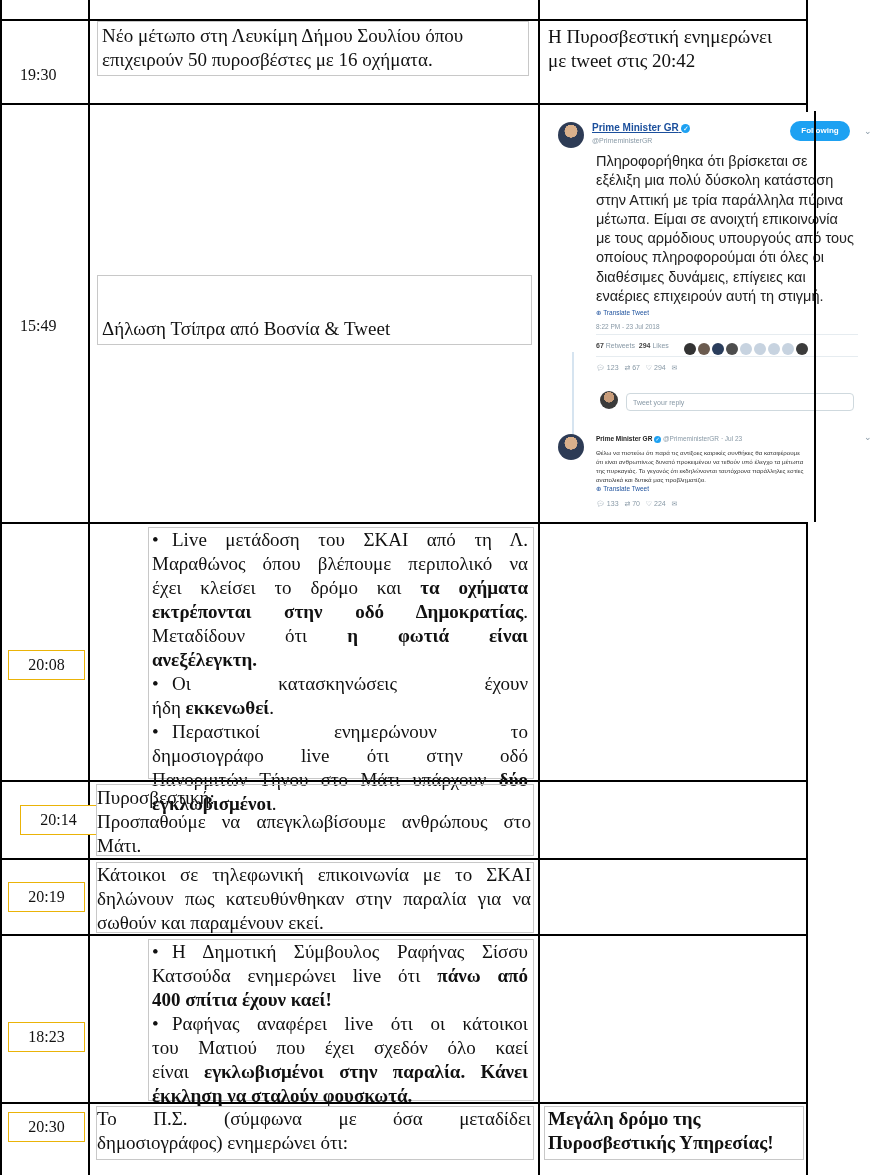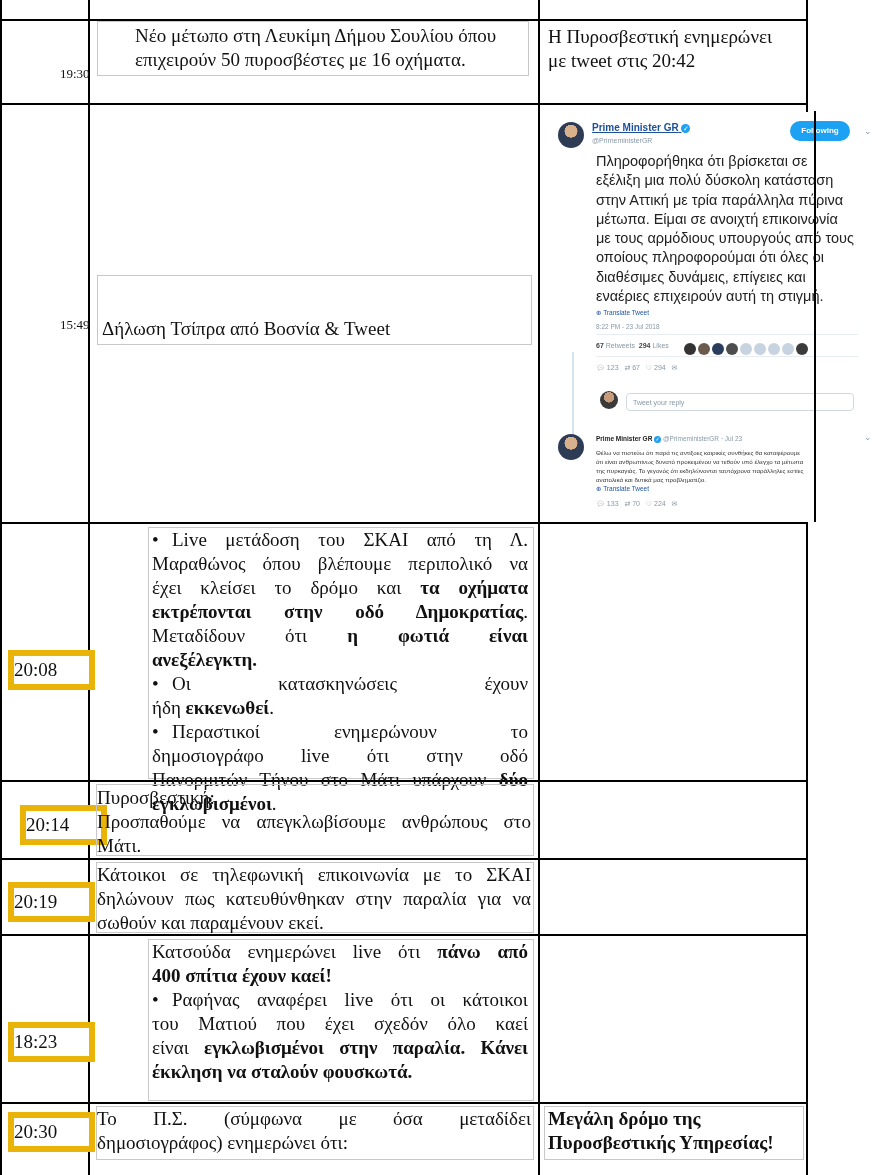--- a/index.html
+++ b/index.html
@@ -2,23 +2,23 @@
 <html><head>
 <meta charset="utf-8">
 <style>
   html, body { margin: 0; padding: 0; background: #ffffff; }
   body { width: 880px; height: 1175px; overflow: hidden; position: relative;
          font-family: "Liberation Serif", "DejaVu Serif", serif; color: #111; }
   .tbl { position: absolute; left: 0; top: 0; width: 880px; height: 1175px; }
   .hline { position: absolute; height: 2px; background: #000; }
   .vline { position: absolute; width: 2px; background: #000; }
   .cell-text { position: absolute; font-size: 19px; line-height: 24px; }
-  .time { position: absolute; font-size: 13px; margin-left: 40px; }
-  .timebox { position: absolute; border: 6px solid #eab308; font-size: 19px; line-height: 28px;
-             background: #fff; }
+  .time { position: absolute; font-size: 16px; }
+  .timebox { position: absolute; border: 1px solid #eab308; font-size: 16px; line-height: 28px;
+             text-align: center; background: #fff; }
   .textbox { position: absolute; border: 1px solid #c8c8c8; }
   .just { text-align: justify; }
   b { font-weight: bold; }
   .bullet { display: inline-block; width: 20px; }
   
   .tweet { position: absolute; left: 548px; top: 112px; width: 322px; height: 410px;
            background: #fff; font-family: "Liberation Sans", "DejaVu Sans", sans-serif; overflow: visible; }
   .avatar { position: absolute; width: 26px; height: 26px; border-radius: 50%;
             background: radial-gradient(circle at 50% 35%, #d9b08c 0 30%, #2d3b55 31% 100%); }
   .tw-name { position: absolute; font-weight: bold; color: #1b4f9c; font-size: 10px; text-decoration: underline; }
@@ -52,21 +52,21 @@
   <div class="hline" style="left:0;top:934px;width:808px;"></div>
   <div class="hline" style="left:0;top:1102px;width:808px;"></div>
 
   <div class="vline" style="left:0;top:0;height:1175px;"></div>
   <div class="vline" style="left:88px;top:0;height:1175px;"></div>
   <div class="vline" style="left:538px;top:0;height:1175px;"></div>
   <div class="vline" style="left:806px;top:0;height:1175px;"></div>
 
   <div class="time" style="left:20px;top:66px;">19:30</div>
   <div class="textbox" style="left:97px;top:21px;width:430px;height:53px;"></div>
-  <div class="cell-text" style="left:102px;top:24px;width:428px;margin-left:33px;">
+  <div class="cell-text" style="left:102px;top:24px;width:428px;">
     <div>Νέο μέτωπο στη Λευκίμη Δήμου Σουλίου όπου</div>
     <div>επιχειρούν 50 πυροσβέστες με 16 οχήματα.</div>
   </div>
   <div class="cell-text" style="left:548px;top:25px;width:260px;">
     <div>Η Πυροσβεστική ενημερώνει</div>
     <div>με tweet στις 20:42</div>
   </div>
 
   <div class="time" style="left:20px;top:317px;">15:49</div>
   <div class="textbox" style="left:97px;top:275px;width:433px;height:68px;"></div>
@@ -177,20 +177,21 @@
   <div class="cell-text" style="left:97px;top:863px;width:434px;">
     <div class="just" style="text-align-last:justify">Κάτοικοι σε τηλεφωνική επικοινωνία με το ΣΚΑΙ</div>
     <div class="just" style="text-align-last:justify">δηλώνουν πως κατευθύνθηκαν στην παραλία για να</div>
     <div>σωθούν και παραμένουν εκεί.</div>
   </div>
 
   <div class="timebox" style="left:8px;top:1022px;width:75px;height:28px;">18:23</div>
   <div class="textbox" style="left:148px;top:939px;width:384px;height:160px;"></div>
   <div class="cell-text just" style="left:152px;top:940px;width:376px;">
     <div id="bullets-2023">
+        <div style="text-align: justify; text-align-last: justify;"><span class="bullet">•</span><span>Η Δημοτική Σύμβουλος Ραφήνας Σίσσυ</span></div>
         <div style="text-align: justify; text-align-last: justify;"><span>Κατσούδα ενημερώνει live ότι </span><b>πάνω από</b></div>
         <div style="text-align: justify; text-align-last: left;"><b>400 σπίτια έχουν καεί!</b></div>
         <div style="text-align: justify; text-align-last: justify;"><span class="bullet">•</span><span>Ραφήνας αναφέρει live ότι οι κάτοικοι</span></div>
         <div style="text-align: justify; text-align-last: justify;"><span>του Ματιού που έχει σχεδόν όλο καεί</span></div>
         <div style="text-align: justify; text-align-last: justify;"><span>είναι </span><b>εγκλωβισμένοι στην παραλία. Κάνει</b></div>
         <div style="text-align: justify; text-align-last: left;"><b>έκκληση να σταλούν φουσκωτά.</b></div>
       </div>
   </div>
 
   <div class="timebox" style="left:8px;top:1112px;width:75px;height:28px;">20:30</div>

